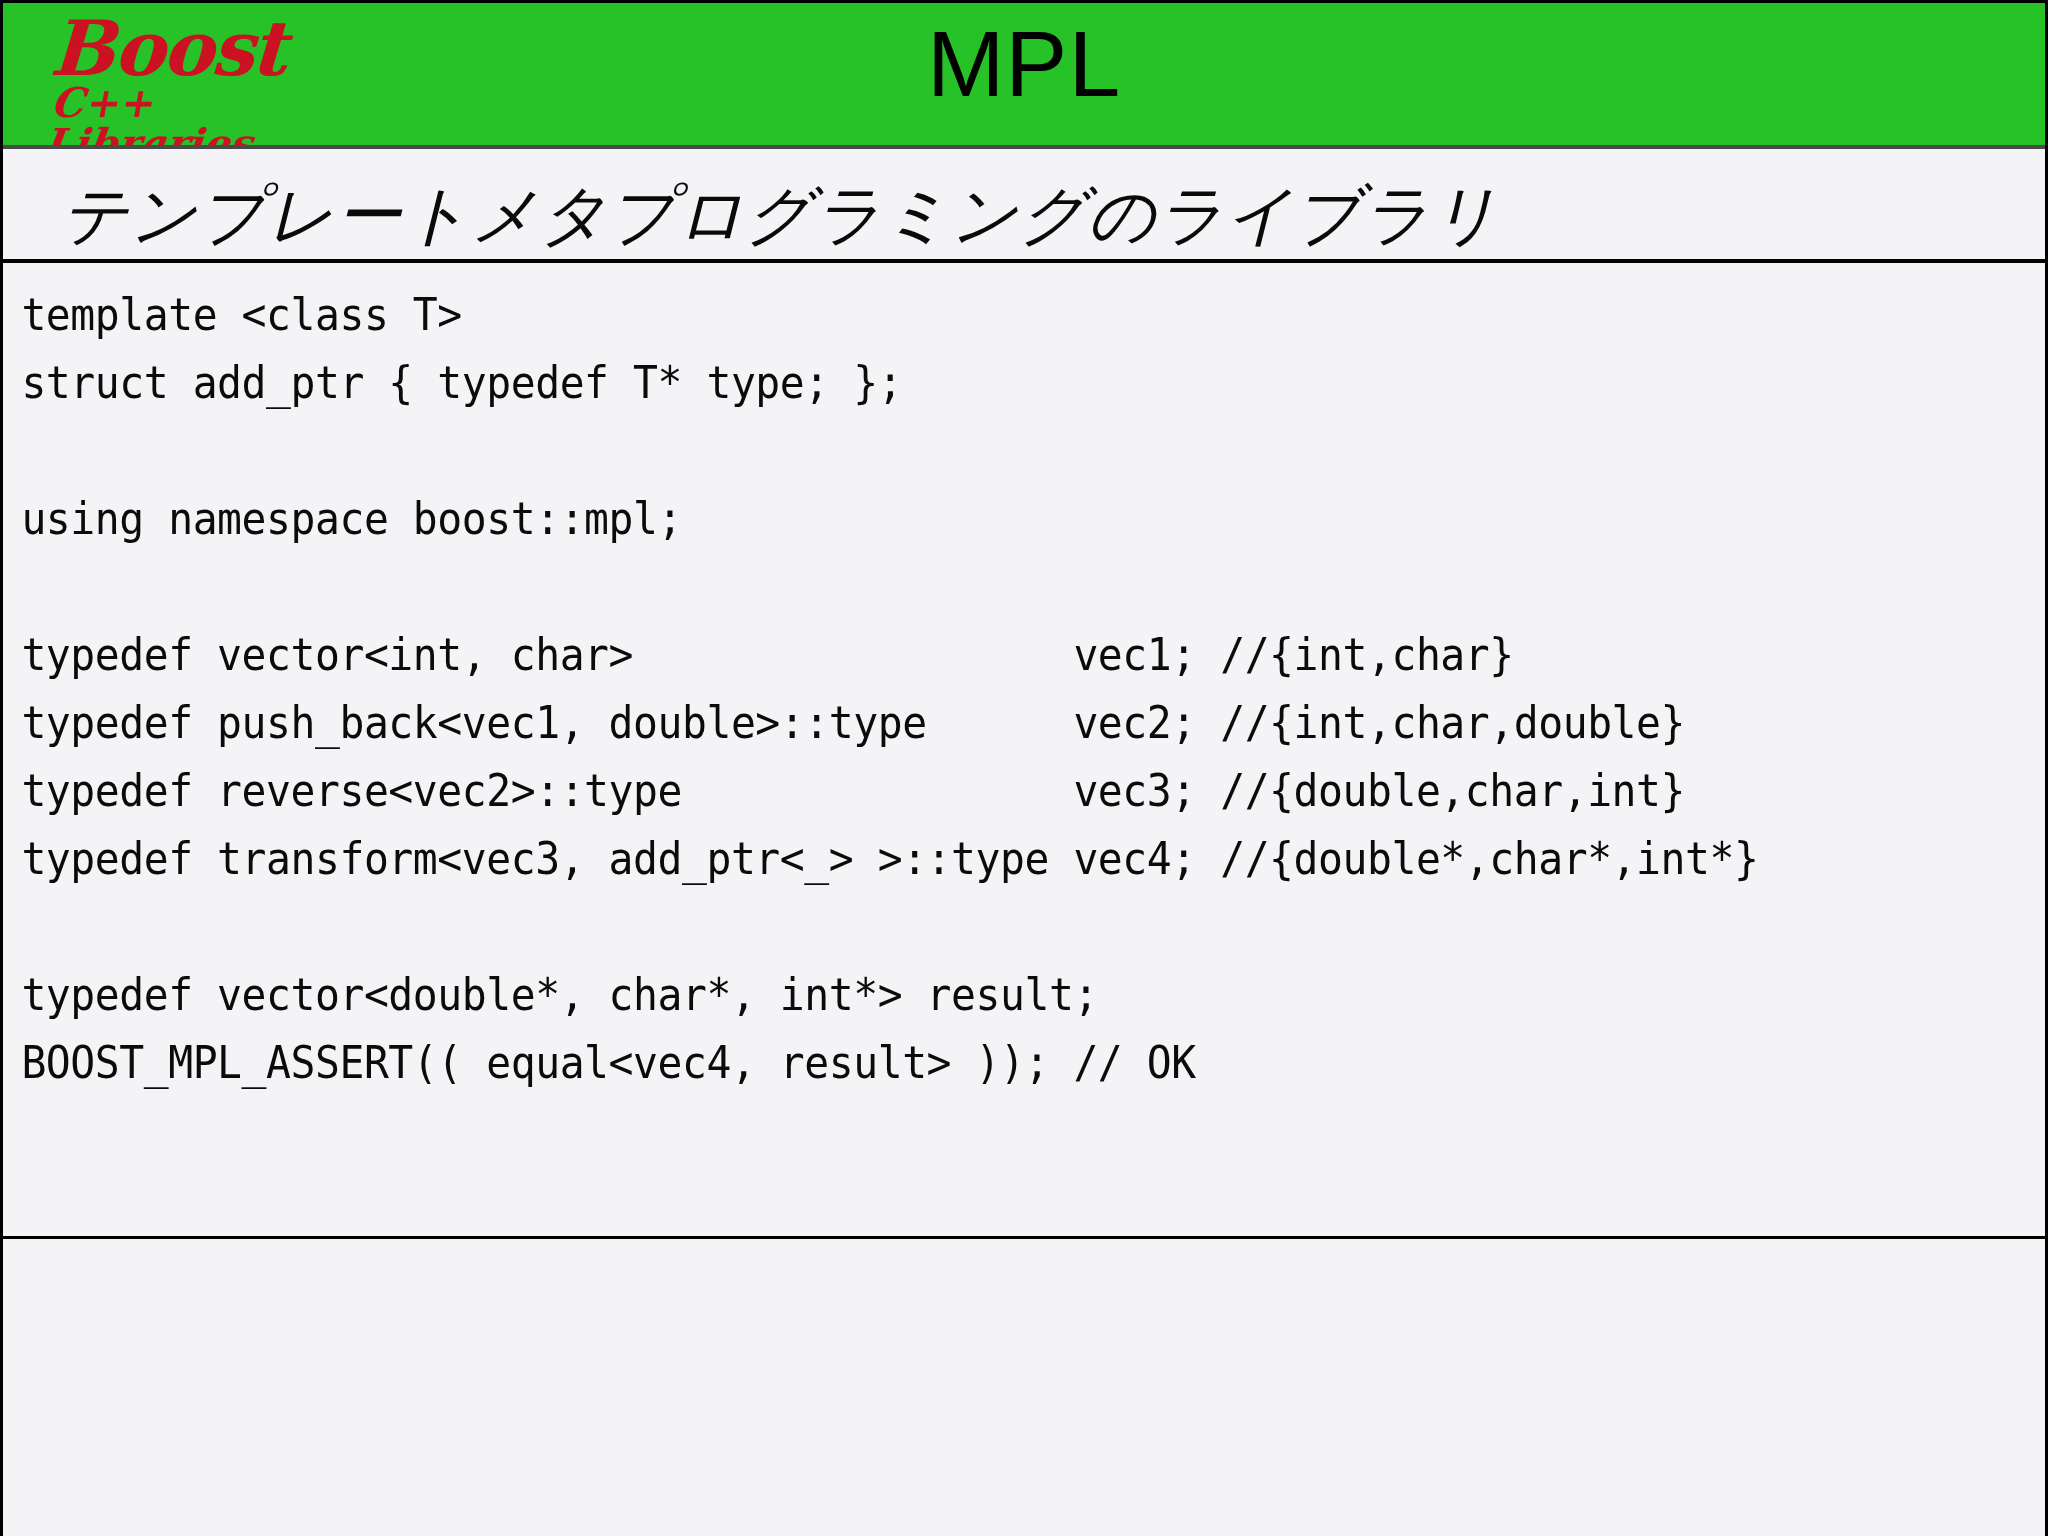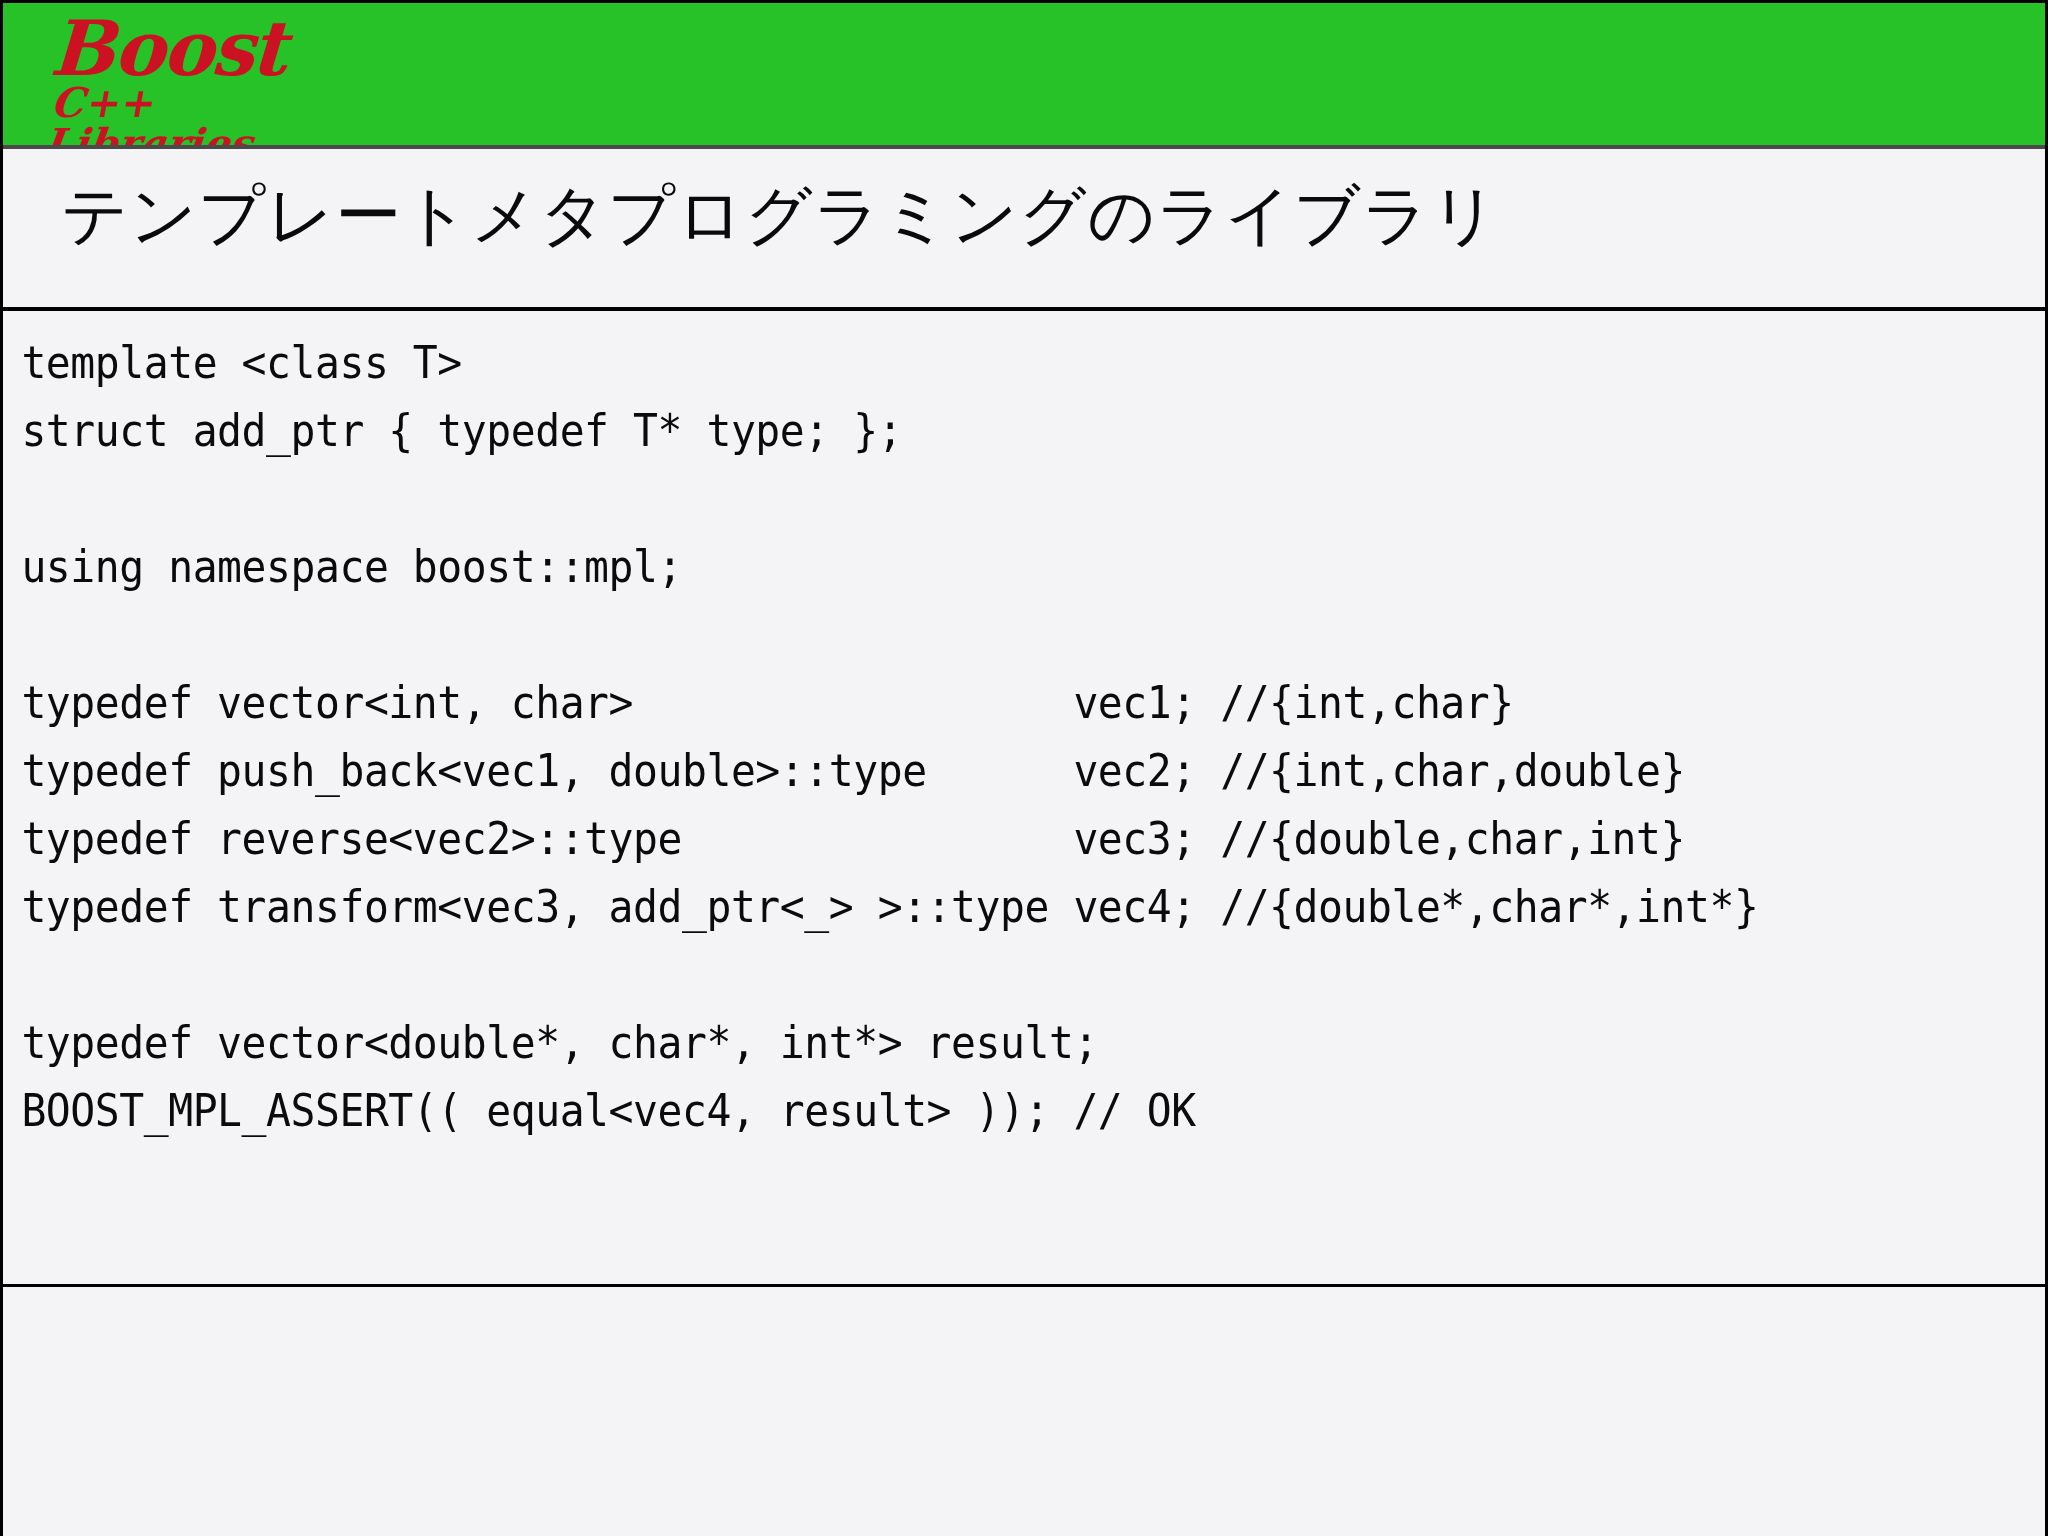--- a/index.html
+++ b/index.html
@@ -74,24 +74,25 @@
     font-size: 93px;
     font-weight: 400;
     color: #000000;
     line-height: 1.15;
     letter-spacing: 1px;
   }
 
   
   .subtitle-band {
     position: relative;
-    height: 162px;
+    height: 114px;
     background: #f4f3f6;
     border-bottom: 4px solid #000000;
     box-sizing: border-box;
+    font-style: italic;
   }
   .subtitle {
     position: absolute;
     left: 58px;
     top: 26px;
     font-family: "DejaVu Sans", sans-serif;
     font-size: 66px;
     font-weight: 400;
     color: #0a0a0a;
     letter-spacing: 1px;
@@ -137,20 +138,21 @@
 </head>
 <body>
 
 <div class="slide">
 
   <div class="header">
     <div class="logo">
       <div class="logo-boost">Boost</div>
       <div class="logo-cpp">C++ Libraries</div>
     </div>
+    <div class="header-title">MPL</div>
   </div>
 
   <div class="subtitle-band">
     <div class="subtitle">テンプレートメタプログラミングのライブラリ</div>
   </div>
 
   <div class="code-area">
     <div class="code-block" id="code-block"><div class="code-line">template &lt;class T&gt;</div><div class="code-line">struct add_ptr { typedef T* type; };</div><div class="code-line blank">&nbsp;</div><div class="code-line">using namespace boost::mpl;</div><div class="code-line blank">&nbsp;</div><div class="code-line">typedef vector&lt;int, char&gt;                  vec1; //{int,char}</div><div class="code-line">typedef push_back&lt;vec1, double&gt;::type      vec2; //{int,char,double}</div><div class="code-line">typedef reverse&lt;vec2&gt;::type                vec3; //{double,char,int}</div><div class="code-line">typedef transform&lt;vec3, add_ptr&lt;_&gt; &gt;::type vec4; //{double*,char*,int*}</div><div class="code-line blank">&nbsp;</div><div class="code-line">typedef vector&lt;double*, char*, int*&gt; result;</div><div class="code-line">BOOST_MPL_ASSERT(( equal&lt;vec4, result&gt; )); // OK</div></div>
   </div>
 

